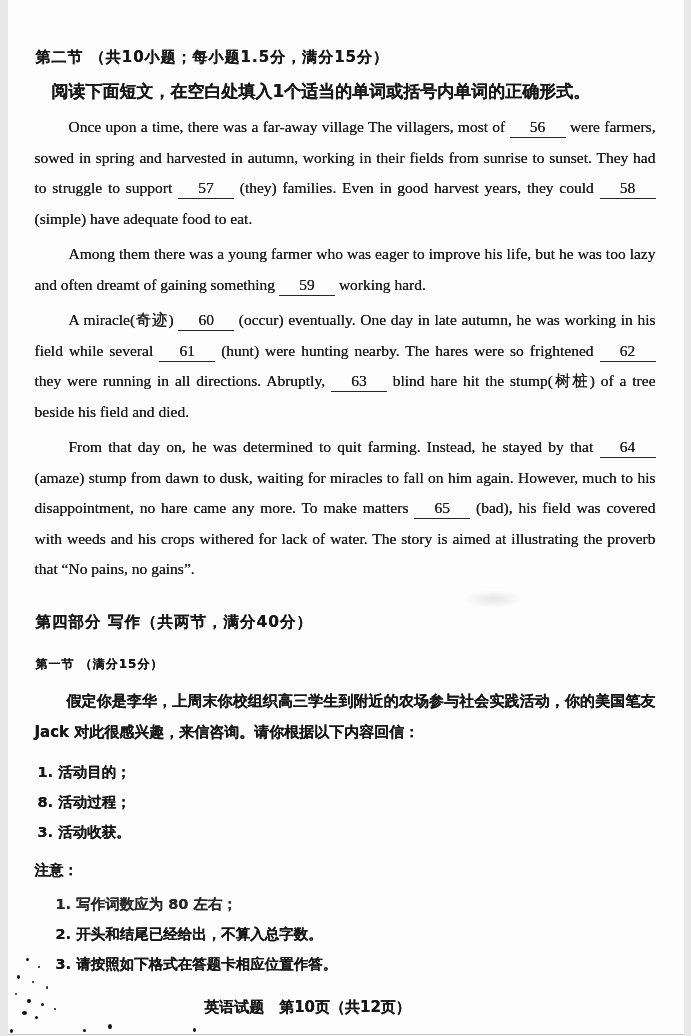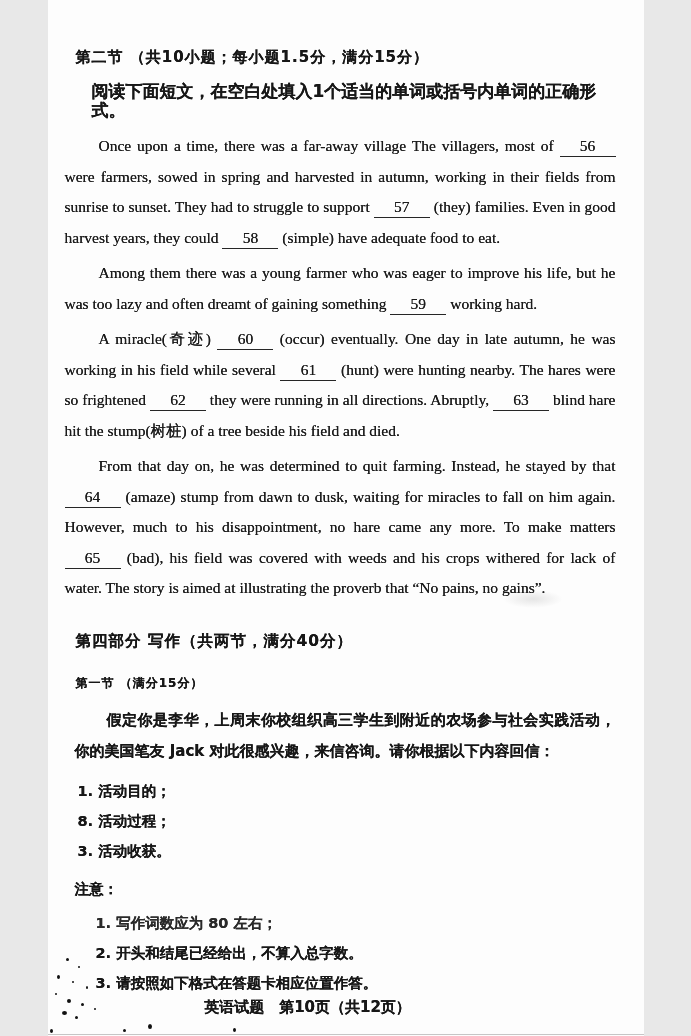--- a/index.html
+++ b/index.html
@@ -1,40 +1,40 @@
 <!DOCTYPE html>
 <html><head>
 <meta charset="utf-8">
 <style>
   html,body{margin:0;padding:0;}
   body{background:#e8e8e8;}
   .page{
     position:relative;
-    width:596px;height:1036px;
+    width:676px;height:1036px;
     margin:0 auto;
     background:#fdfdfd;
     overflow:hidden;
     font-family:"Liberation Serif", serif;
     color:#1c1c1c;
   }
   .cn{font-family:"DejaVu Sans", sans-serif;font-weight:700;color:#171717;}
   .section-heading{
     margin:48px 28px 0 28px;
     font-size:15px;line-height:19px;
     letter-spacing:1px;
     text-shadow:0 0 .6px currentColor;
   }
   .instruction{
     margin:15px 28px 0 24px;
     font-size:17px;line-height:19px;
     text-shadow:0 0 .6px currentColor;
     padding-left:20px;
   }
   .en-para{
-    margin:0 28px 0 17px;
+    margin:0 28px 0 27px;
     font-size:15.5px;
     line-height:30.5px;
     text-align:justify;
     text-indent:34px;
     text-shadow:0 0 .5px currentColor;
   }
   .en-para.first{margin-top:11px;}
   .en-para.gap{margin-top:5px;}
   .blank{
     display:inline-block;

